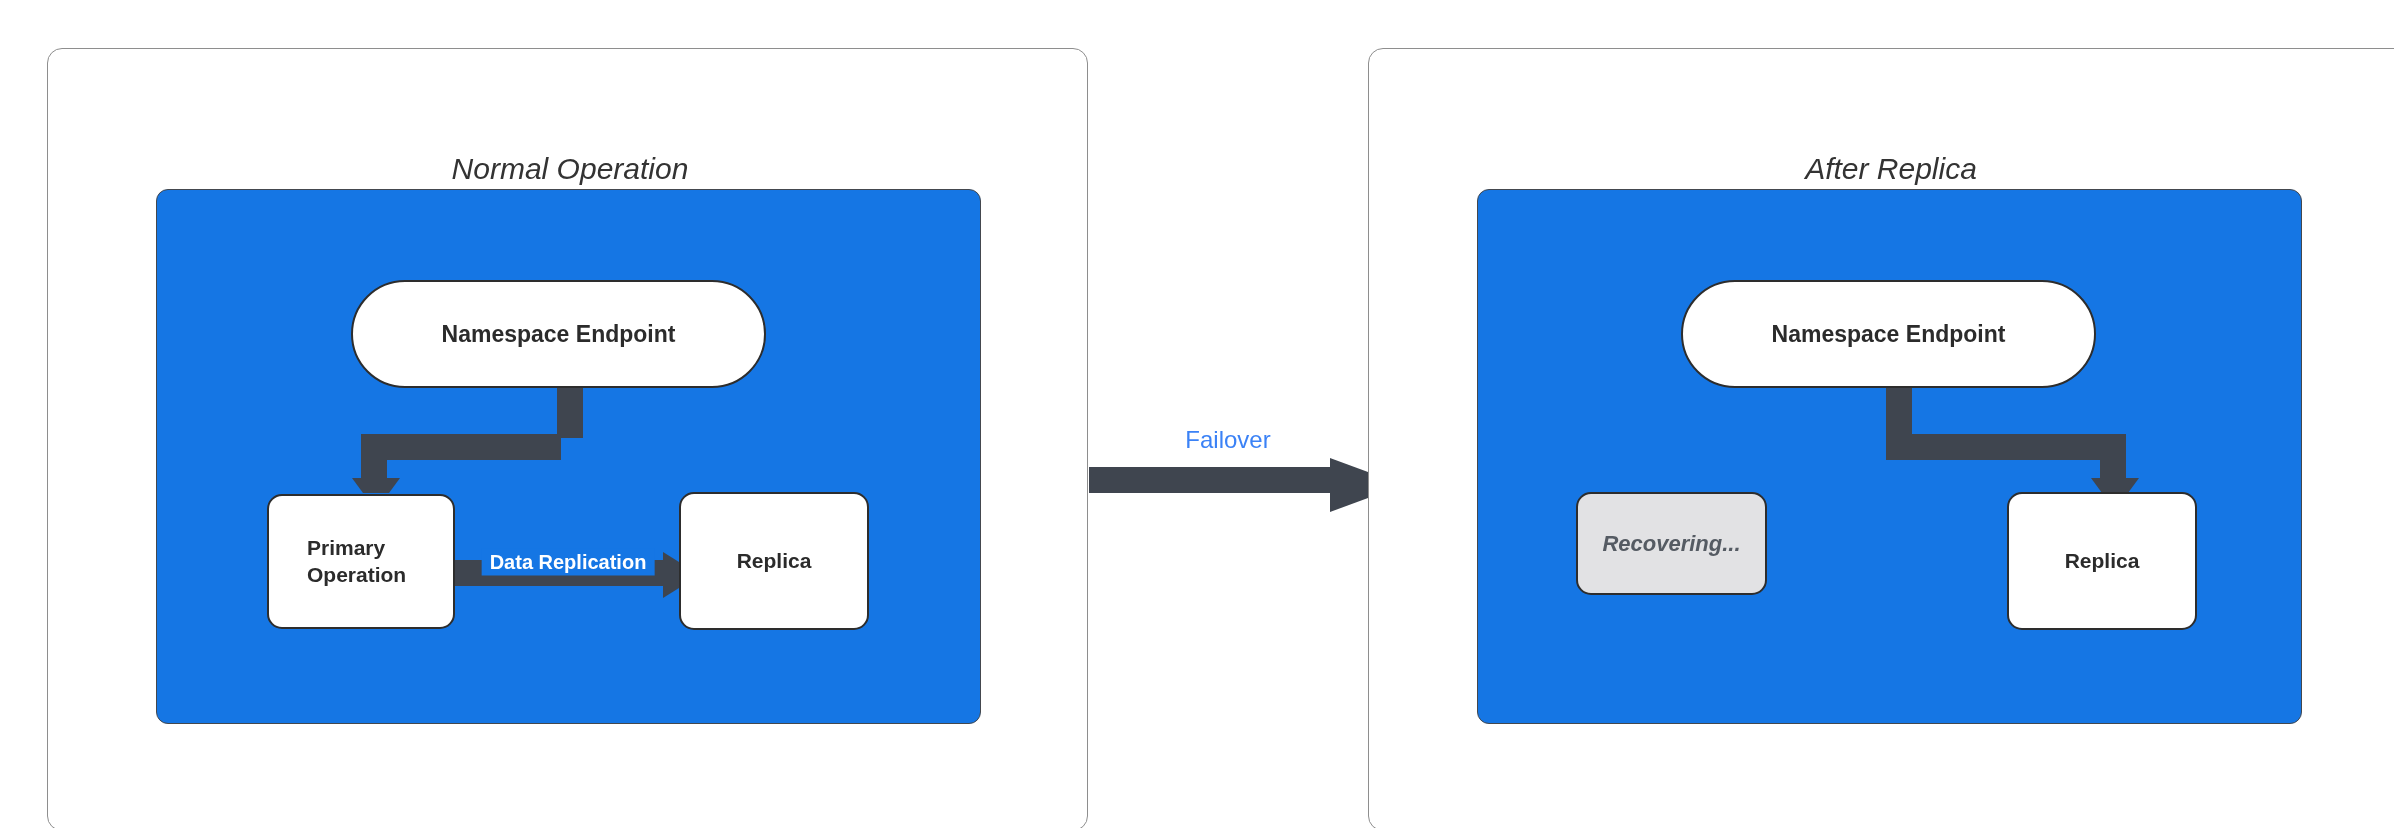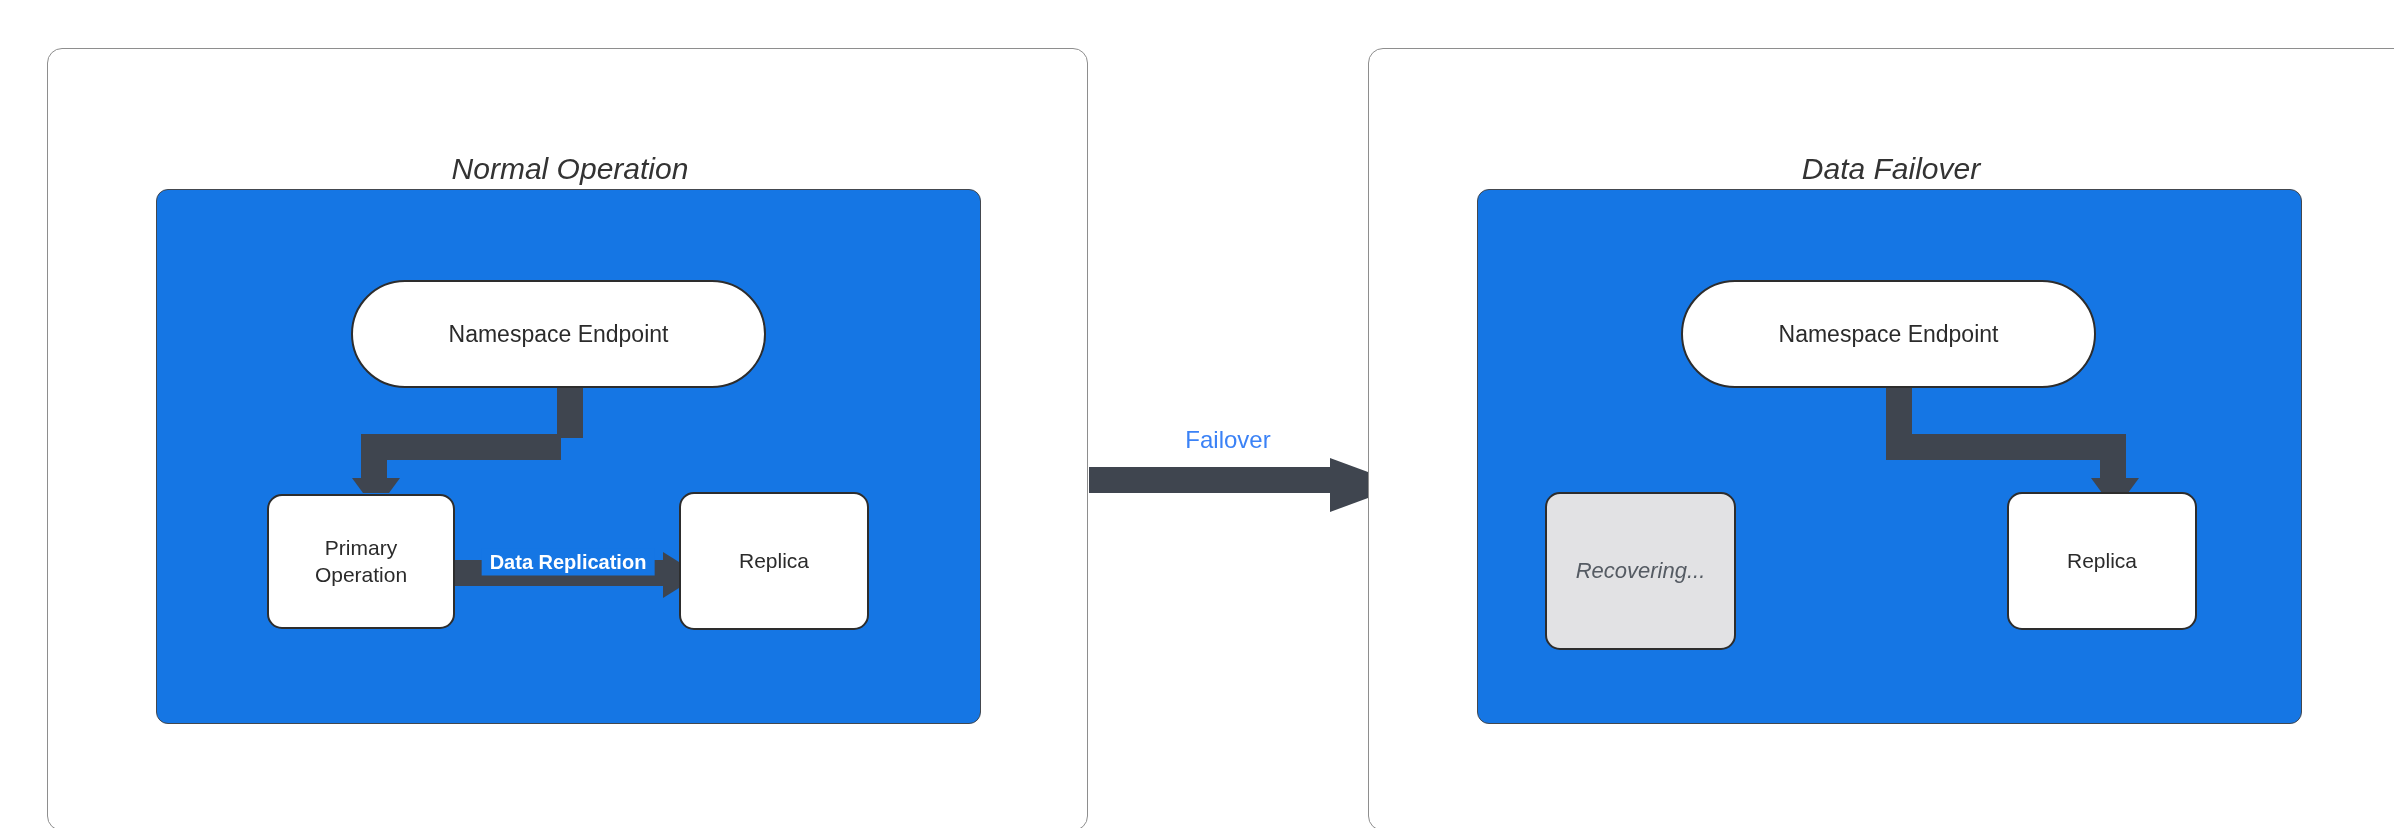--- a/index.html
+++ b/index.html
@@ -23,22 +23,22 @@
   .panel{position:absolute;top:22px;height:783px;background:#FFFFFF;
          border:1px solid var(--panel-border);border-radius:15px;}
   .panel-title{position:absolute;top:90px;width:600px;text-align:center;
                font-style:italic;font-size:30px;color:var(--title-text);}
 
   .container-box{position:absolute;top:163px;width:825px;height:535px;
                  background:var(--container-fill);
                  border:1px solid var(--container-border);border-radius:12px;}
 
   .node{position:absolute;display:flex;align-items:center;justify-content:center;
-        text-align:center;background:var(--node-fill);
-        border:2.5px solid var(--node-border);color:var(--node-text);}
+        text-align:left;background:var(--node-fill);
+        border:2.5px solid var(--node-border);color:var(--node-text);font-weight:bold;}
   .pill{width:415px;height:108px;border-radius:54px;font-size:23px;}
   .rect{border-radius:15px;font-size:21px;line-height:1.25;}
 
   .gray-node{background:var(--recovering-fill);color:var(--recovering-text);
              font-style:italic;font-size:22px;}
 
   .edge-seg{position:absolute;background:var(--edge);}
   .arrow-down{position:absolute;width:0;height:0;
               border-left:11px solid transparent;border-right:11px solid transparent;
               border-top:15px solid var(--edge);}
@@ -87,35 +87,35 @@
 
   <div class="node rect" style="left:653px;top:466px;width:190px;height:138px;">
     <span>Replica</span>
   </div>
 
   <div class="failover-line"></div>
   <div class="failover-head"></div>
   <div class="failover-label">Failover</div>
 
   <section class="panel" style="left:1342px;width:1043px;">
-    <div class="panel-title" style="left:222px;">Data Failover</div>
+    <div class="panel-title" style="left:222px;">After Replica</div>
   </section>
 
   <div class="container-box" style="left:1451px;"></div>
 
   <div class="edge-seg" style="left:1860px;top:361px;width:4px;height:51px;"></div>
   <div class="edge-seg" style="left:1860px;top:408px;width:218px;height:4px;"></div>
   <div class="edge-seg" style="left:2074px;top:408px;width:4px;height:46px;"></div>
   <div class="arrow-down" style="left:2065px;top:452px;"></div>
 
   <div class="node pill" style="left:1655px;top:254px;">
     <span>Namespace Endpoint</span>
   </div>
 
-  <div class="node rect gray-node" style="left:1519px;top:466px;width:191px;height:158px;">
+  <div class="node rect gray-node" style="left:1550px;top:466px;width:191px;height:103px;">
     <span>Recovering...</span>
   </div>
 
   <div class="node rect" style="left:1981px;top:466px;width:190px;height:138px;">
     <span>Replica</span>
   </div>
 
 </div>
 
 </body></html>

